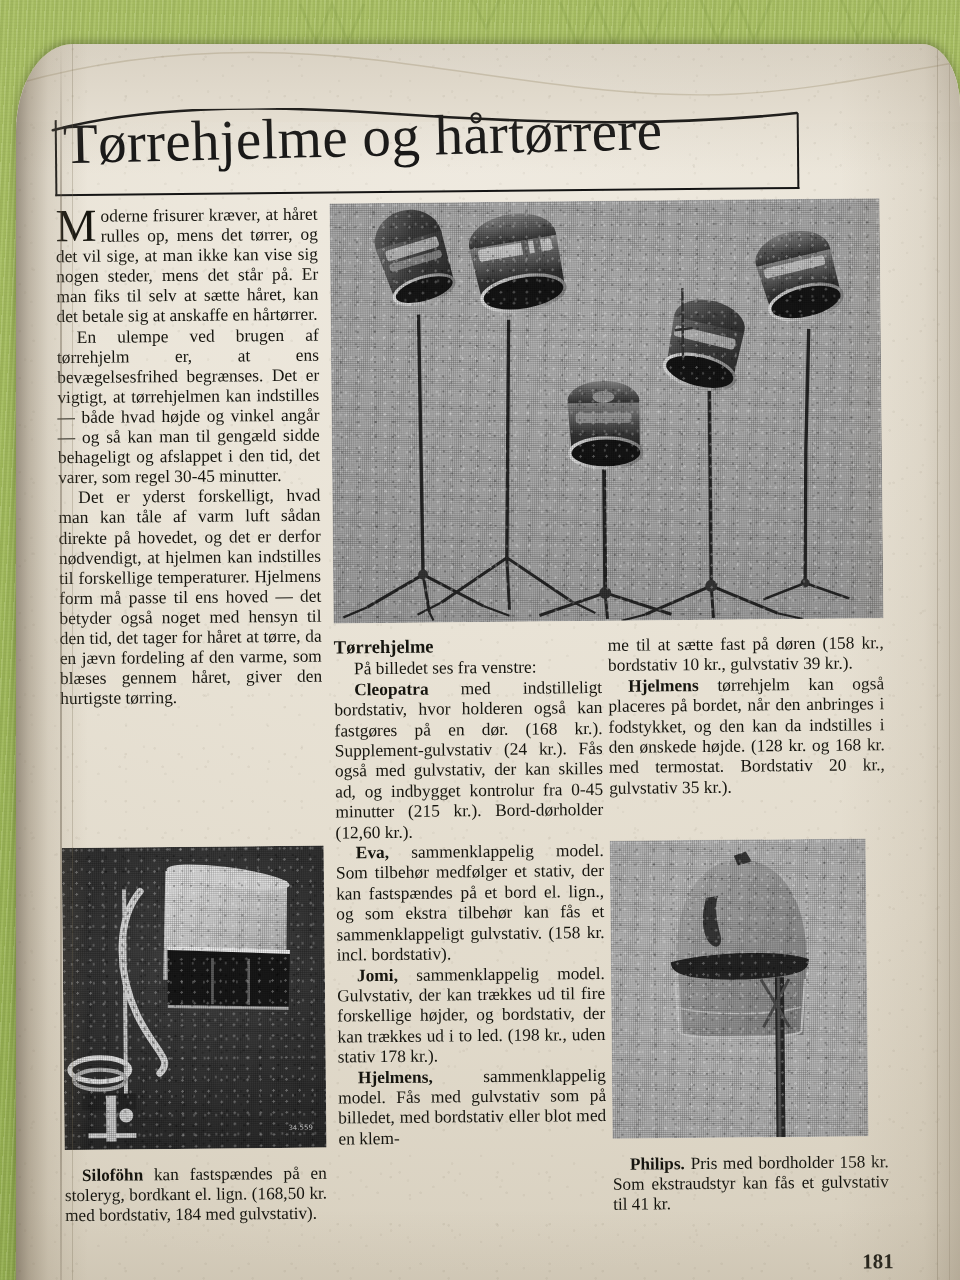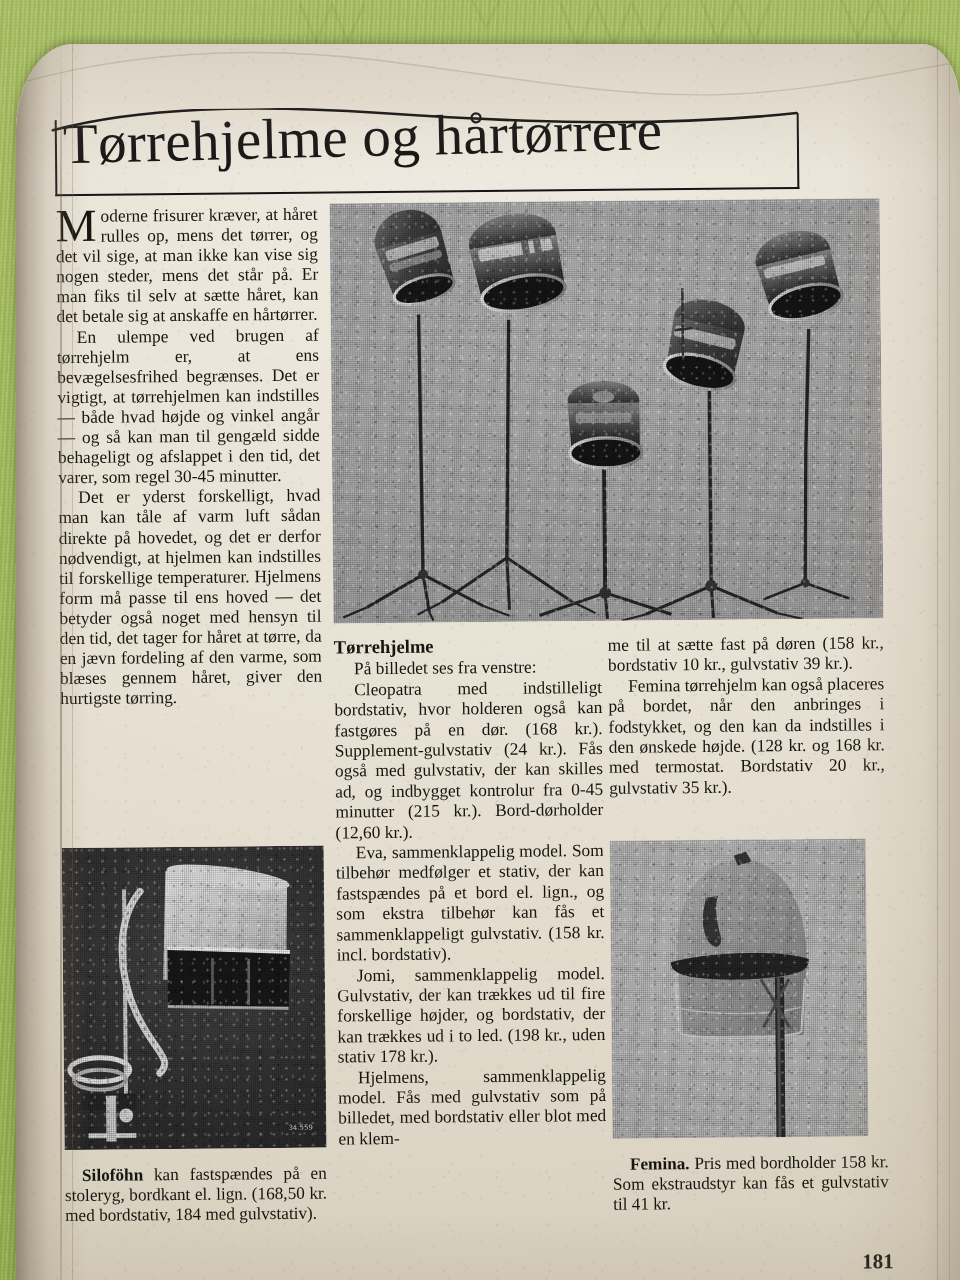--- a/index.html
+++ b/index.html
@@ -102,21 +102,21 @@
   .col p{margin:0;text-align:justify;text-justify:inter-word;hyphens:manual;}
   .col p + p{text-indent:1.15em;}
 
   #col1{left:44px;top:158px;width:262px;font-size:17.4px;line-height:20.1px;}
   #col1 .dropcap{float:left;font-size:46px;line-height:36px;padding:2px 4px 0 0;font-weight:400;}
 
   #col2{left:318px;top:592px;width:268px;font-size:17.4px;line-height:20.4px;}
   #col3{left:592px;top:592px;width:276px;font-size:17.4px;line-height:20.4px;}
 
   .subhead{font-weight:bold;font-size:18.6px;margin:0 0 1px 0 !important;text-indent:0 !important;text-align:left !important;}
-  .run-in{font-weight:normal;}
+  .run-in{font-weight:bold;}
 
   
   .caption{position:absolute;font-family:"Liberation Serif",serif;color:#16150f;
     font-size:17.2px;line-height:20.2px;text-align:justify;}
   .caption .run-in{font-weight:bold;}
   #cap-silo{left:44px;top:1118px;width:262px;text-indent:1.0em;}
   #cap-femina{left:592px;top:1112px;width:276px;text-indent:1.0em;}
 
   .pagenum{position:absolute;right:72px;bottom:22px;font-family:"Liberation Serif",serif;
     font-weight:bold;font-size:21px;color:#16150f;}
@@ -308,21 +308,21 @@
           <span class="run-in">Jomi,</span><span> sammenklappelig model. Gulvstativ, der kan trækkes ud til fire forskellige højder, og bordstativ, der kan trækkes ud i to led. (198 kr., uden stativ 178 kr.).</span>
         </p>
         <p>
           <span class="run-in">Hjelmens,</span><span> sammenklappelig model. Fås med gulvstativ som på billedet, med bordstativ eller blot med en klem-</span>
         </p>
       </div>
 
       <div class="col" id="col3">
         <p>me til at sætte fast på døren (158 kr., bordstativ 10 kr., gulvstativ 39 kr.).</p>
         <p>
-          <span class="run-in">Femina</span><span> tørrehjelm kan også placeres på bordet, når den anbringes i fodstykket, og den kan da indstilles i den ønskede højde. (128 kr. og 168 kr. med termostat. Bordstativ 20 kr., gulvstativ 35 kr.).</span>
+          <span class="run-in">Hjelmens</span><span> tørrehjelm kan også placeres på bordet, når den anbringes i fodstykket, og den kan da indstilles i den ønskede højde. (128 kr. og 168 kr. med termostat. Bordstativ 20 kr., gulvstativ 35 kr.).</span>
         </p>
       </div>
 
       <div class="photo" id="photo-silo">
         <div class="inner">
           <svg viewBox="0 0 262 302" preserveAspectRatio="none">
             <defs>
               <linearGradient id="sHood" x1="0" y1="0" x2="1" y2="1">
                 <stop offset="0%" stop-color="#e6e2d8"></stop>
                   <stop offset="55%" stop-color="#cac6bb"></stop>
@@ -389,21 +389,21 @@
         </div>
         <div class="halftone"></div>
         <div class="noise"></div>
       </div>
 
       <div class="caption" id="cap-silo">
         <span class="run-in">Siloföhn</span><span> kan fastspændes på en stoleryg, bordkant el. lign. (168,50 kr. med bordstativ, 184 med gulvstativ).</span>
       </div>
 
       <div class="caption" id="cap-femina">
-        <span class="run-in">Femina.</span><span> Pris med bordholder 158 kr. Som ekstraudstyr kan fås et gulvstativ til 41 kr.</span>
+        <span class="run-in">Philips.</span><span> Pris med bordholder 158 kr. Som ekstraudstyr kan fås et gulvstativ til 41 kr.</span>
       </div>
 
       <div class="pagenum">181</div>
 
     </div>
 
     <div class="grain"></div>
     <div class="top-shade"></div>
     <div class="bottom-shade"></div>
     <div class="gutter">

